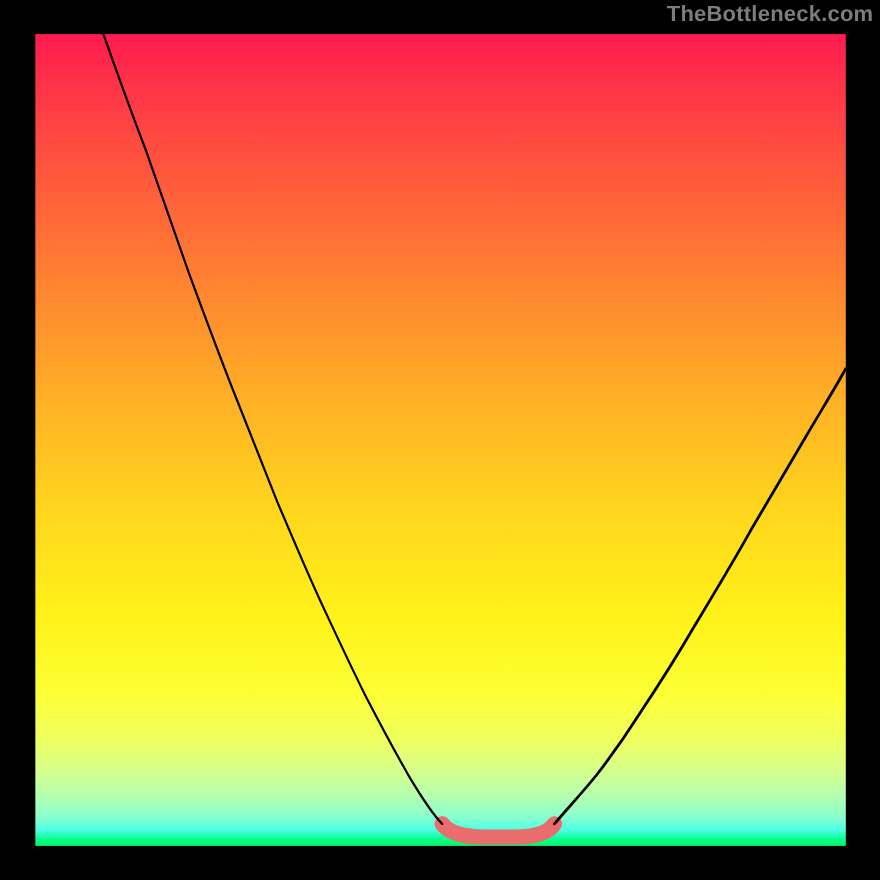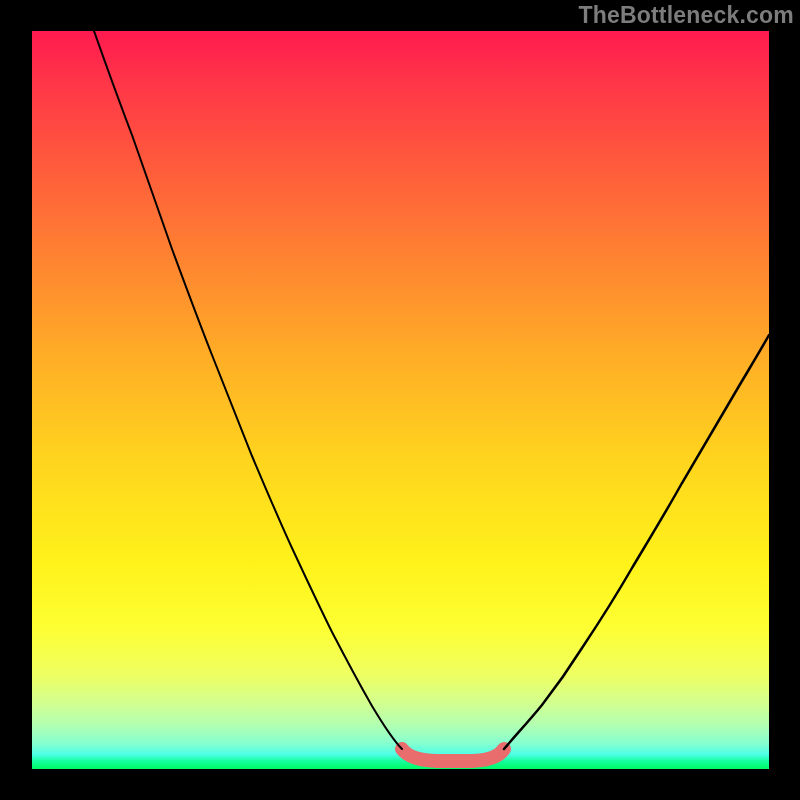--- a/index.html
+++ b/index.html
@@ -46,21 +46,21 @@
       #4fffe7 98%,
       #11ff9a 99%,
       #00fa63 100%
     );
   }
   .watermark {
     position: absolute;
     top: 2px;
     right: 6px;
     font-family: Arial, Helvetica, sans-serif;
-    font-size: 23px;
+    font-size: 20px;
     font-weight: 600;
     color: #7d7d7d;
     letter-spacing: 0.2px;
     user-select: none;
     text-align: center;
   }
   svg.curves {
     position: absolute;
     inset: 0;
   }

